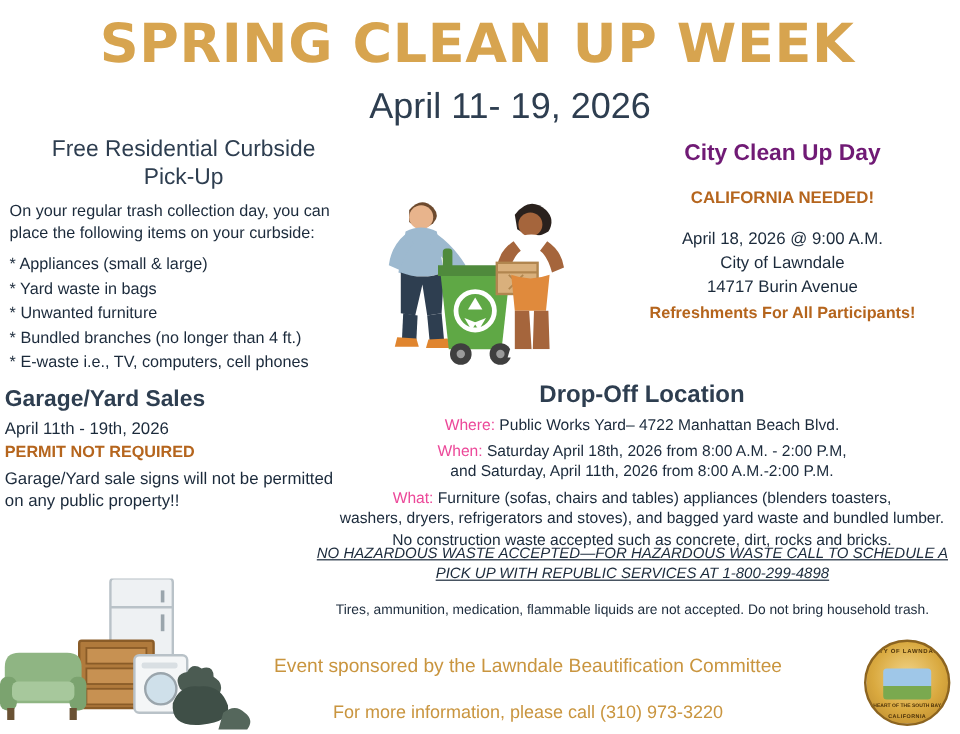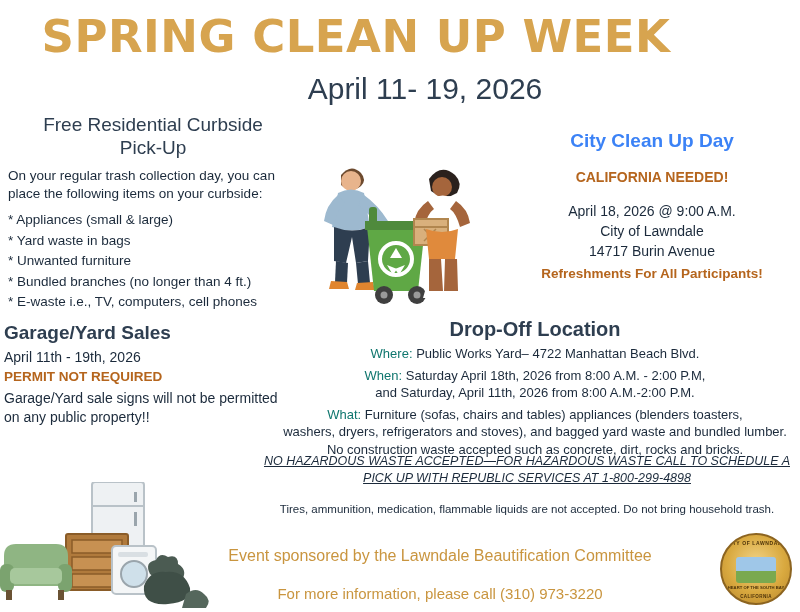--- a/index.html
+++ b/index.html
@@ -20,21 +20,21 @@
     width: 800px;
     height: 612px;
   }
 
   
   .title {
     position: absolute;
     top: 10px;
     left: 0;
     width: 712px;
-    text-align: center;
+    text-align: right;
     font-size: 45px;
     font-weight: bold;
     letter-spacing: 0.5px;
     color: #d7a44f;
     font-family: "DejaVu Sans", sans-serif;
   }
   .subtitle {
     position: absolute;
     top: 72px;
     left: 0;
@@ -110,24 +110,24 @@
 
   
   .cityday {
     position: absolute;
     top: 113px;
     right: 8px;
     width: 280px;
     text-align: center;
   }
   .cityday h2 {
-    margin: 17px;
+    margin: 4px;
     font-size: 19px;
     font-weight: bold;
-    color: #3b82f6;
+    color: #701a75;
   }
   .cityday .volunteers {
     margin: 17px 0 0 0;
     font-size: 14px;
     font-weight: bold;
     color: #b5651d;
   }
   .cityday .line {
     margin: 0;
     font-size: 14px;
@@ -158,21 +158,21 @@
     font-weight: bold;
     color: #2e3e50;
   }
   .dropoff .row {
     margin: 4px 0 0 0;
     font-size: 13px;
     line-height: 17.5px;
     color: #1b2a3b;
   }
   .dropoff .lbl {
-    color: #0f766e;
+    color: #ec4899;
     margin-top: 40px;
   }
   .dropoff .indent {
     margin: 0;
     font-size: 13px;
     line-height: 17.5px;
   }
 
   .hazard {
     position: absolute;

